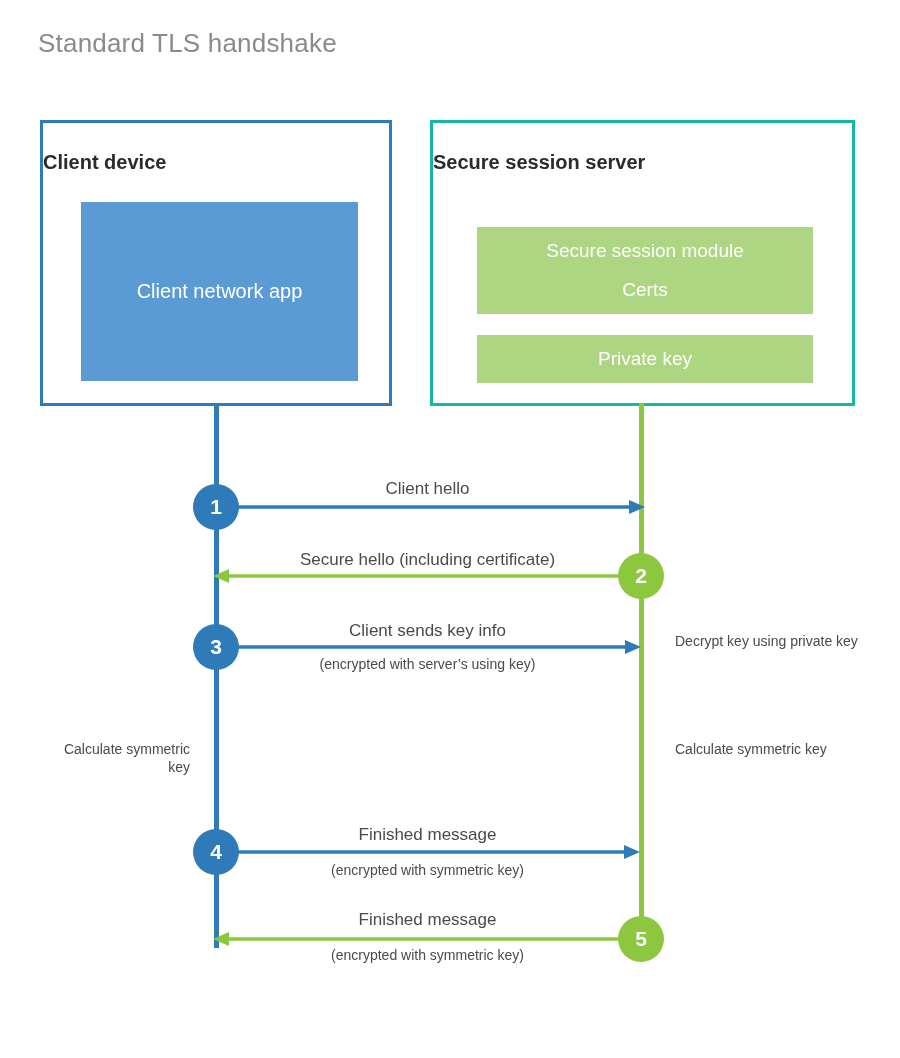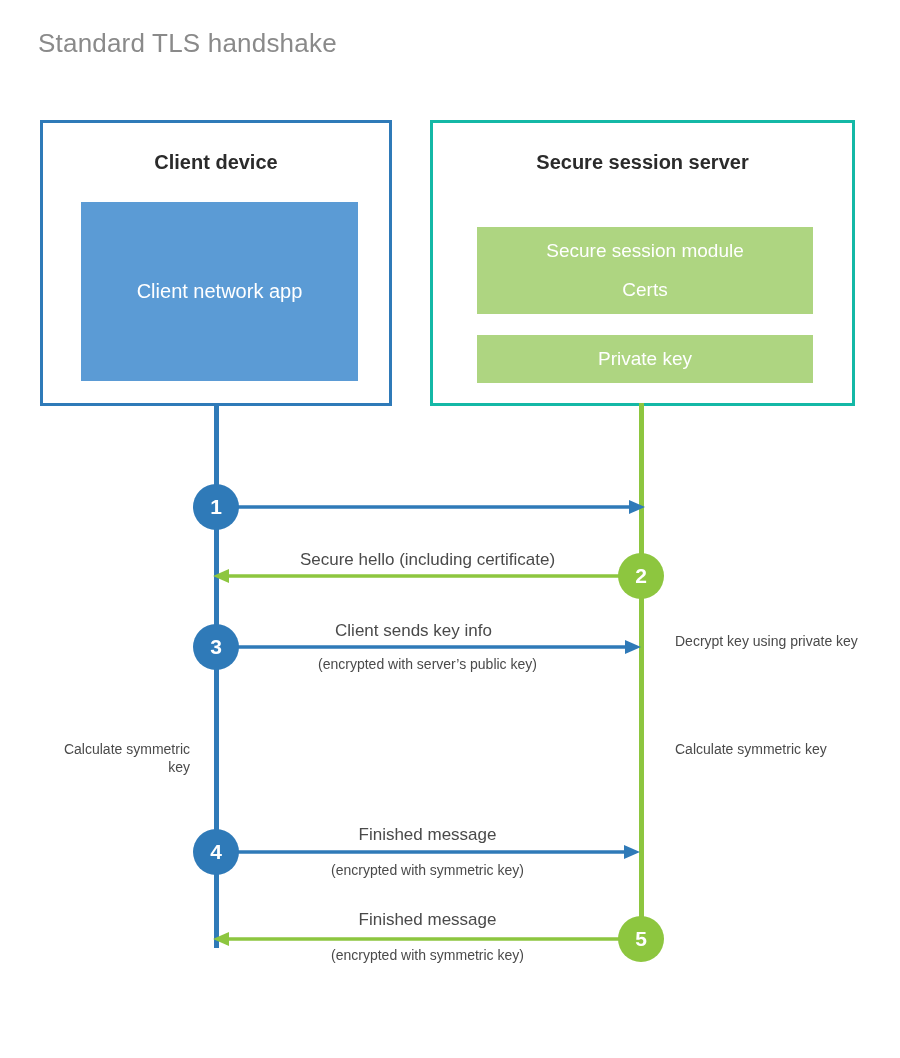--- a/index.html
+++ b/index.html
@@ -53,21 +53,21 @@
     top: 120px;
     width: 425px;
     height: 286px;
     border: 3px solid #14b8a6;
   }
   .party-title {
     position: absolute;
     left: 0;
     right: 0;
     top: 28px;
-    text-align: center;
+    text-align: left;
     font-size: 20px;
     font-weight: bold;
     color: #2b2b2b;
   }
 
   
   #client-app-block {
     position: absolute;
     left: 38px;
     top: 79px;
@@ -168,21 +168,21 @@
     font-weight: 400;
   }
   .msg-sub {
     font-size: 14px;
     font-weight: 400;
     color: #4a4a4a;
   }
 
   #msg1-title { left: 240px; top: 479px; width: 375px; }
   #msg2-title { left: 240px; top: 550px; width: 375px; }
-  #msg3-title { left: 226px; top: 621px; width: 375px; }
+  #msg3-title { left: 240px; top: 621px; width: 375px; }
   #msg3-sub   { left: 240px; top: 656px; width: 375px; }
   #msg4-title { left: 240px; top: 825px; width: 375px; }
   #msg4-sub   { left: 240px; top: 862px; width: 375px; }
   #msg5-title { left: 240px; top: 910px; width: 375px; }
   #msg5-sub   { left: 240px; top: 947px; width: 375px; }
 
   
   .side-note {
     position: absolute;
     font-size: 14px;
@@ -263,25 +263,26 @@
   <div class="step-circle blue" id="step-circle-3">
     <span>3</span>
   </div>
   <div class="step-circle blue" id="step-circle-4">
     <span>4</span>
   </div>
   <div class="step-circle green" id="step-circle-5">
     <span>5</span>
   </div>
 
+  <div class="msg-label msg-title" id="msg1-title">Client hello</div>
 
   <div class="msg-label msg-title" id="msg2-title">Secure hello (including certificate)</div>
 
   <div class="msg-label msg-title" id="msg3-title">Client sends key info</div>
-  <div class="msg-label msg-sub" id="msg3-sub">(encrypted with server’s public key)</div>
+  <div class="msg-label msg-sub" id="msg3-sub">(encrypted with server’s using key)</div>
 
   <div class="msg-label msg-title" id="msg4-title">Finished message</div>
   <div class="msg-label msg-sub" id="msg4-sub">(encrypted with symmetric key)</div>
 
   <div class="msg-label msg-title" id="msg5-title">Finished message</div>
   <div class="msg-label msg-sub" id="msg5-sub">(encrypted with symmetric key)</div>
 
   <div class="side-note right-side" id="note-decrypt">Decrypt key using private key</div>
   <div class="side-note left-side" id="note-calc-client">Calculate symmetric key</div>
   <div class="side-note right-side" id="note-calc-server">Calculate symmetric key</div>

